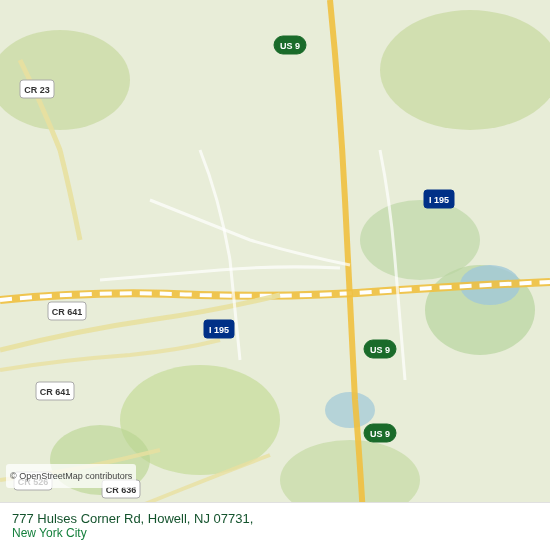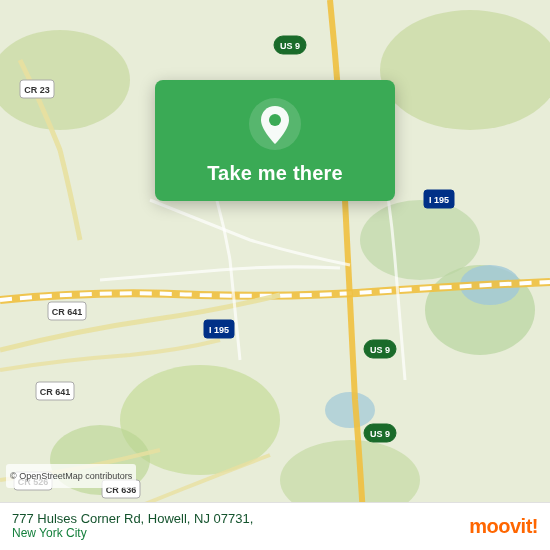--- a/index.html
+++ b/index.html
@@ -187,38 +187,24 @@
     <rect x="364" y="424" width="32" height="18" rx="9" fill="#1a6b2a" stroke="#1a6b2a" stroke-width="1"></rect>
     <text x="380" y="437" text-anchor="middle" font-size="9" fill="white" font-family="Arial" font-weight="bold">US 9</text>
 
     <rect x="14" y="472" width="38" height="18" rx="3" fill="white" stroke="#aaa" stroke-width="1"></rect>
     <text x="33" y="485" text-anchor="middle" font-size="9" fill="#333" font-family="Arial" font-weight="bold">CR 526</text>
 
     <rect x="102" y="480" width="38" height="18" rx="3" fill="white" stroke="#aaa" stroke-width="1"></rect>
     <text x="121" y="493" text-anchor="middle" font-size="9" fill="#333" font-family="Arial" font-weight="bold">CR 636</text>
   </svg>
 
-  <div class="location-card">
-
-    <svg class="pin-icon" viewBox="0 0 52 52">
-      <circle cx="26" cy="26" r="26" fill="rgba(255,255,255,0.15)"></circle>
-      <path d="M26 8 C18 8 12 14 12 22 C12 32 26 46 26 46 C26 46 40 32 40 22 C40 14 34 8 26 8Z" fill="white" opacity="0.95"></path>
-      <circle cx="26" cy="22" r="6" fill="#3aaa55"></circle>
-    </svg>
-    <button class="take-me-there-btn">Take me there</button>
-  </div>
 
   <div class="osm-attr">
     <span>© OpenStreetMap contributors</span>
   </div>
 
   <div class="bottom-bar">
     <div class="address-block">
       <span class="address-line1">777 Hulses Corner Rd, Howell, NJ 07731,</span>
       <span class="address-line2">New York City</span>
     </div>
-    <div class="moovit-logo">
-      <span class="moovit-text">
-        <span>moovit</span><span style="color:#ff6600">!</span>
-      </span>
-    </div>
   </div>
 </div>
 
 </body></html>

